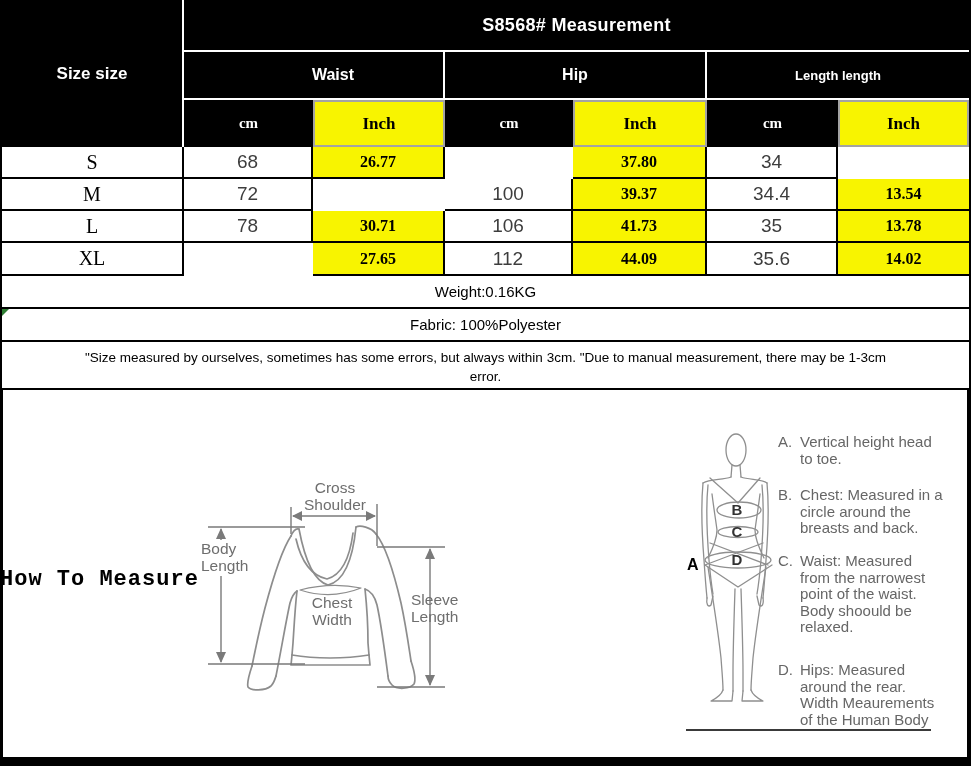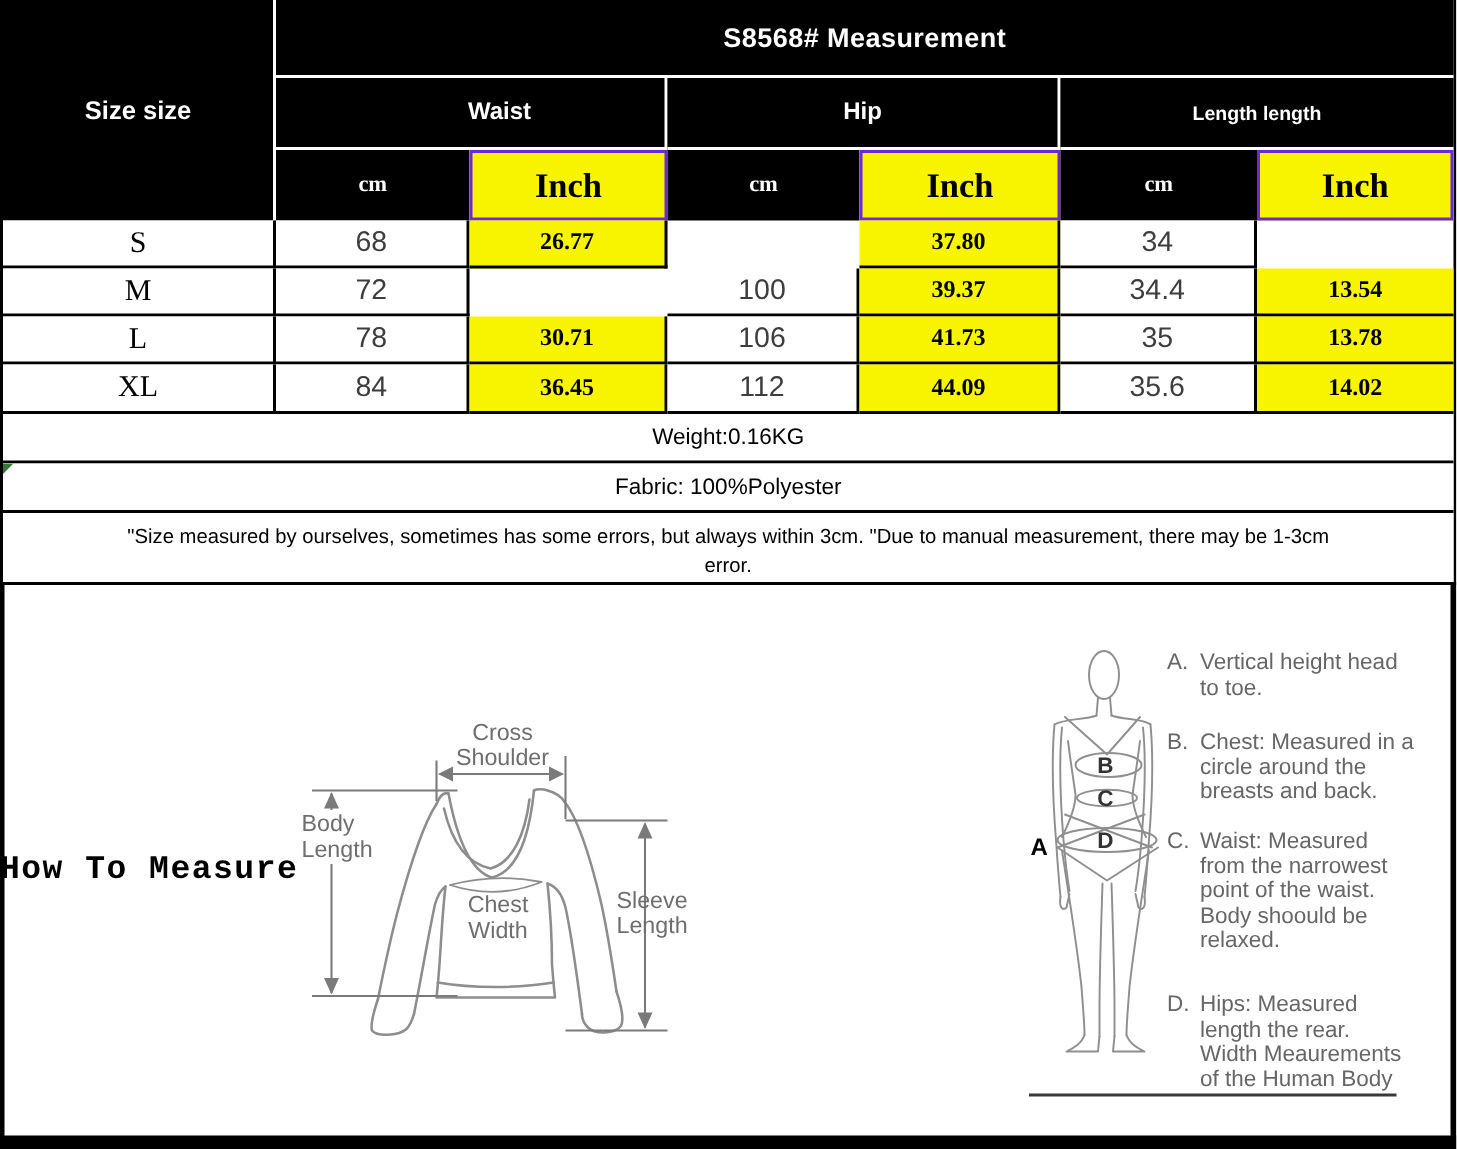--- a/index.html
+++ b/index.html
@@ -11,22 +11,22 @@
     grid-template-rows:52px 48px 47px 32px 32px 32px 33px 33px 33px 46px;
     border:2px solid #000;border-top:none;box-sizing:border-box;background:#fff;}
   .cell{display:flex;align-items:center;justify-content:center;box-sizing:border-box;overflow:hidden;}
   .hdr{background:#000;color:#fff;font-weight:bold;}
   .c-corner{grid-area:1/1/4/2;border-right:2px solid #fff;font-size:17px;}
   .c-title{grid-area:1/2/2/8;border-bottom:2px solid #fff;font-size:18px;letter-spacing:.3px;}
   .c-waist{grid-area:2/2/3/4;border-right:2px solid #fff;border-bottom:2px solid #fff;font-size:16px;padding-left:39px;}
   .c-hip{grid-area:2/4/3/6;border-right:2px solid #fff;border-bottom:2px solid #fff;font-size:16px;}
   .c-len{grid-area:2/6/3/8;border-bottom:2px solid #fff;font-size:13px;}
   .unit-cm{background:#000;color:#fff;font-family:"Liberation Serif",serif;font-weight:bold;font-size:15px;}
-  .unit-inch{background:#f8f400;color:#000;border:2px solid #6d28d9;
-    font-family:"Liberation Serif",serif;font-weight:bold;font-size:23px;}
+  .unit-inch{background:#f8f400;color:#000;border:2px solid #a3a3a3;
+    font-family:"Liberation Serif",serif;font-weight:bold;font-size:17px;}
   .data{border-right:2px solid #000;border-bottom:2px solid #000;background:#fff;}
   .data.last{border-right:none;}
   .szv{font-family:"Liberation Serif",serif;font-size:20px;color:#000;}
   .cmv{font-size:19px;color:#3d3d3d;}
   .inchv{background:#f8f400;font-family:"Liberation Serif",serif;font-weight:bold;font-size:16px;color:#000;}
   .full{grid-column:1/8;border-bottom:2px solid #000;background:#fff;font-size:15px;color:#000;}
   .full.note{border-bottom:none;flex-direction:column;font-size:13.5px;line-height:19px;padding-top:3px;}
   .fabric{position:relative;}
   .fabric .corner-marker{position:absolute;top:0;left:0;width:0;height:0;
     border-top:7px solid #2e7d32;border-right:7px solid transparent;}
@@ -85,22 +85,21 @@
 
     <div class="cell data szv" style="grid-area:6/1">L</div>
     <div class="cell data cmv" style="grid-area:6/2">78</div>
     <div class="cell data inchv" style="grid-area:6/3">30.71</div>
     <div class="cell data cmv" style="grid-area:6/4">106</div>
     <div class="cell data inchv" style="grid-area:6/5">41.73</div>
     <div class="cell data cmv" style="grid-area:6/6">35</div>
     <div class="cell data inchv last" style="grid-area:6/7">13.78</div>
 
     <div class="cell data szv" style="grid-area:7/1">XL</div>
-    <div class="cell data cmv" style="grid-area:7/2">84</div>
-    <div class="cell data inchv" style="grid-area:7/3">36.45</div>
+    <div class="cell data inchv" style="grid-area:7/3">27.65</div>
     <div class="cell data cmv" style="grid-area:7/4">112</div>
     <div class="cell data inchv" style="grid-area:7/5">44.09</div>
     <div class="cell data cmv" style="grid-area:7/6">35.6</div>
     <div class="cell data inchv last" style="grid-area:7/7">14.02</div>
 
     <div class="cell full" style="grid-row:8">Weight:0.16KG</div>
     <div class="cell full fabric" style="grid-row:9">
       <span class="corner-marker"></span>
       <span>Fabric: 100%Polyester</span>
     </div>
@@ -223,21 +222,21 @@
         <span class="iline">from the narrowest</span>
         <span class="iline">point of the waist.</span>
         <span class="iline">Body shoould be</span>
         <span class="iline">relaxed.</span>
       </span>
     </div>
     <div class="item">
       <span class="ilabel">D.</span>
       <span>
         <span class="iline">Hips: Measured</span>
-        <span class="iline">length the rear.</span>
+        <span class="iline">around the rear.</span>
         <span class="iline">Width Meaurements</span>
         <span class="iline">of the Human Body</span>
       </span>
     </div>
   </div>
 
   <div class="uline"></div>
 
 </div>
 

